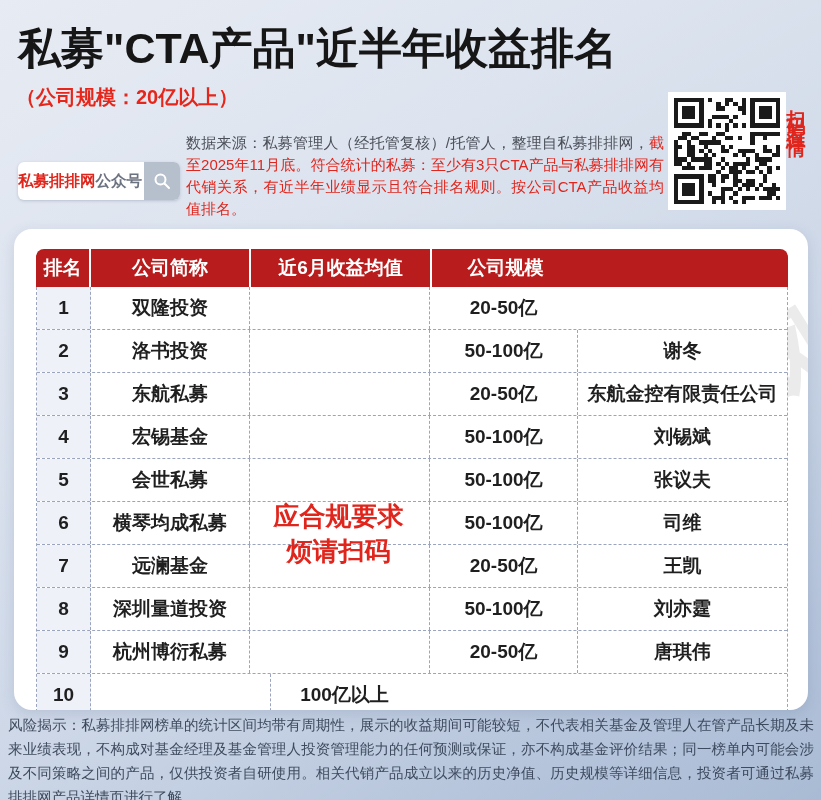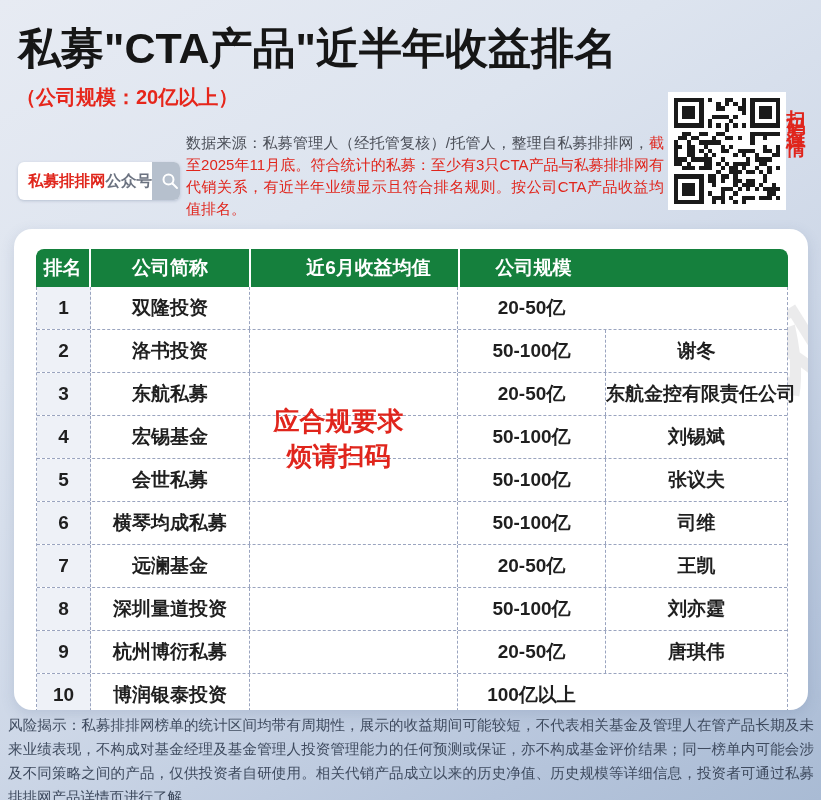--- a/index.html
+++ b/index.html
@@ -17,21 +17,21 @@
   .subtitle{
     position:absolute;left:16px;top:84px;
     font-size:20px;font-weight:900;color:#e6261b;white-space:nowrap;
   }
   
   .search-badge{
     position:absolute;left:18px;top:162px;height:38px;width:162px;
     background:#ffffff;border-radius:6px;display:flex;align-items:center;
     box-shadow:0 1px 3px rgba(60,80,120,.25);overflow:hidden;cursor:pointer;
   }
-  .search-badge .txt{flex:1;padding-left:10px;font-size:15.5px;font-weight:700;white-space:nowrap;}
+  .search-badge .txt{flex:1;font-size:15.5px;font-weight:700;white-space:nowrap;}
   .search-badge .txt .brand{color:#e0261c;}
   .search-badge .txt .suffix{color:#6b7280;}
   .search-btn{
     width:36px;height:38px;background:#b6c0cd;display:flex;align-items:center;justify-content:center;flex:none;
   }
   
   .source-note{
     position:absolute;left:186px;top:132px;width:478px;
     font-size:15px;line-height:22px;font-weight:400;text-align:justify;
   }
@@ -53,45 +53,45 @@
     background:#ffffff;border-radius:18px;box-shadow:0 4px 14px rgba(80,100,140,.18);
     overflow:hidden;
   }
   .watermark{
     position:absolute;font-size:105px;font-weight:900;color:rgba(90,90,100,.12);
     white-space:nowrap;transform:rotate(-32deg);pointer-events:none;z-index:1;
   }
   .wm1{left:-40px;top:400px;}
   .wm2{left:330px;top:180px;}
   .tbl{position:absolute;left:22px;top:20px;width:752px;z-index:2;}
-  .t-head{display:flex;height:38px;background:#15803d;border-radius:8px 8px 0 0;overflow:hidden;}
+  .t-head{display:flex;height:38px;background:#b91c1c;border-radius:8px 8px 0 0;overflow:hidden;}
   .t-head .hc{
     display:flex;align-items:center;justify-content:center;
     color:#ffffff;font-size:19px;font-weight:700;border-right:2px solid #ffffff;
   }
   .t-head .hc:last-child{border-right:none;}
   .t-body{border:1px dashed #9aa4bf;border-top:none;}
   .t-row{display:flex;height:42px;border-bottom:1px dashed #9aa4bf;background:#ffffff;}
   .t-row:last-child{border-bottom:none;text-align:center;}
   .t-row .tc{
     display:flex;align-items:center;justify-content:center;
     font-size:19px;font-weight:700;color:#1f1f1f;border-right:1px dashed #9aa4bf;
     white-space:nowrap;
   }
   .t-row .tc:last-child{border-right:none;}
   .col0{width:53px;flex:none;}
   .col1{width:158px;flex:none;}
-  .col2{width:179px;flex:none;padding-left:28px;}
+  .col2{width:179px;flex:none;}
   .col3{width:147px;flex:none;}
   .col4{flex:1;}
   .rank-cell{background:#eef1f7;}
   
   .overlay{
     position:absolute;left:233px;top:175px;width:183px;height:165px;z-index:3;
-    display:flex;flex-direction:column;justify-content:flex-start;align-items:center;
+    display:flex;flex-direction:column;justify-content:flex-end;align-items:center;
   }
   .overlay div{font-size:26px;font-weight:900;color:#e0251c;white-space:nowrap;}
   
   .disclaimer{
     position:absolute;left:8px;top:713px;width:806px;
     font-size:14.5px;line-height:24px;color:#3e4a5e;font-weight:500;text-align:justify;
   }
 </style>
 </head>
 <body>
@@ -480,21 +480,20 @@
           </div>
           <div class="t-row">
             <div class="tc col0 rank-cell">9</div>
             <div class="tc col1">杭州博衍私募</div>
             <div class="tc col2"></div>
             <div class="tc col3">20-50亿</div>
             <div class="tc col4">唐琪伟</div>
           </div>
           <div class="t-row">
             <div class="tc col0 rank-cell">10</div>
-            <div class="tc col1">博润银泰投资</div>
             <div class="tc col2"></div>
             <div class="tc col3">100亿以上</div>
           </div>
         </div>
     </div>
 
     <div class="overlay">
       <div>应合规要求</div>
       <div>烦请扫码</div>
     </div>

